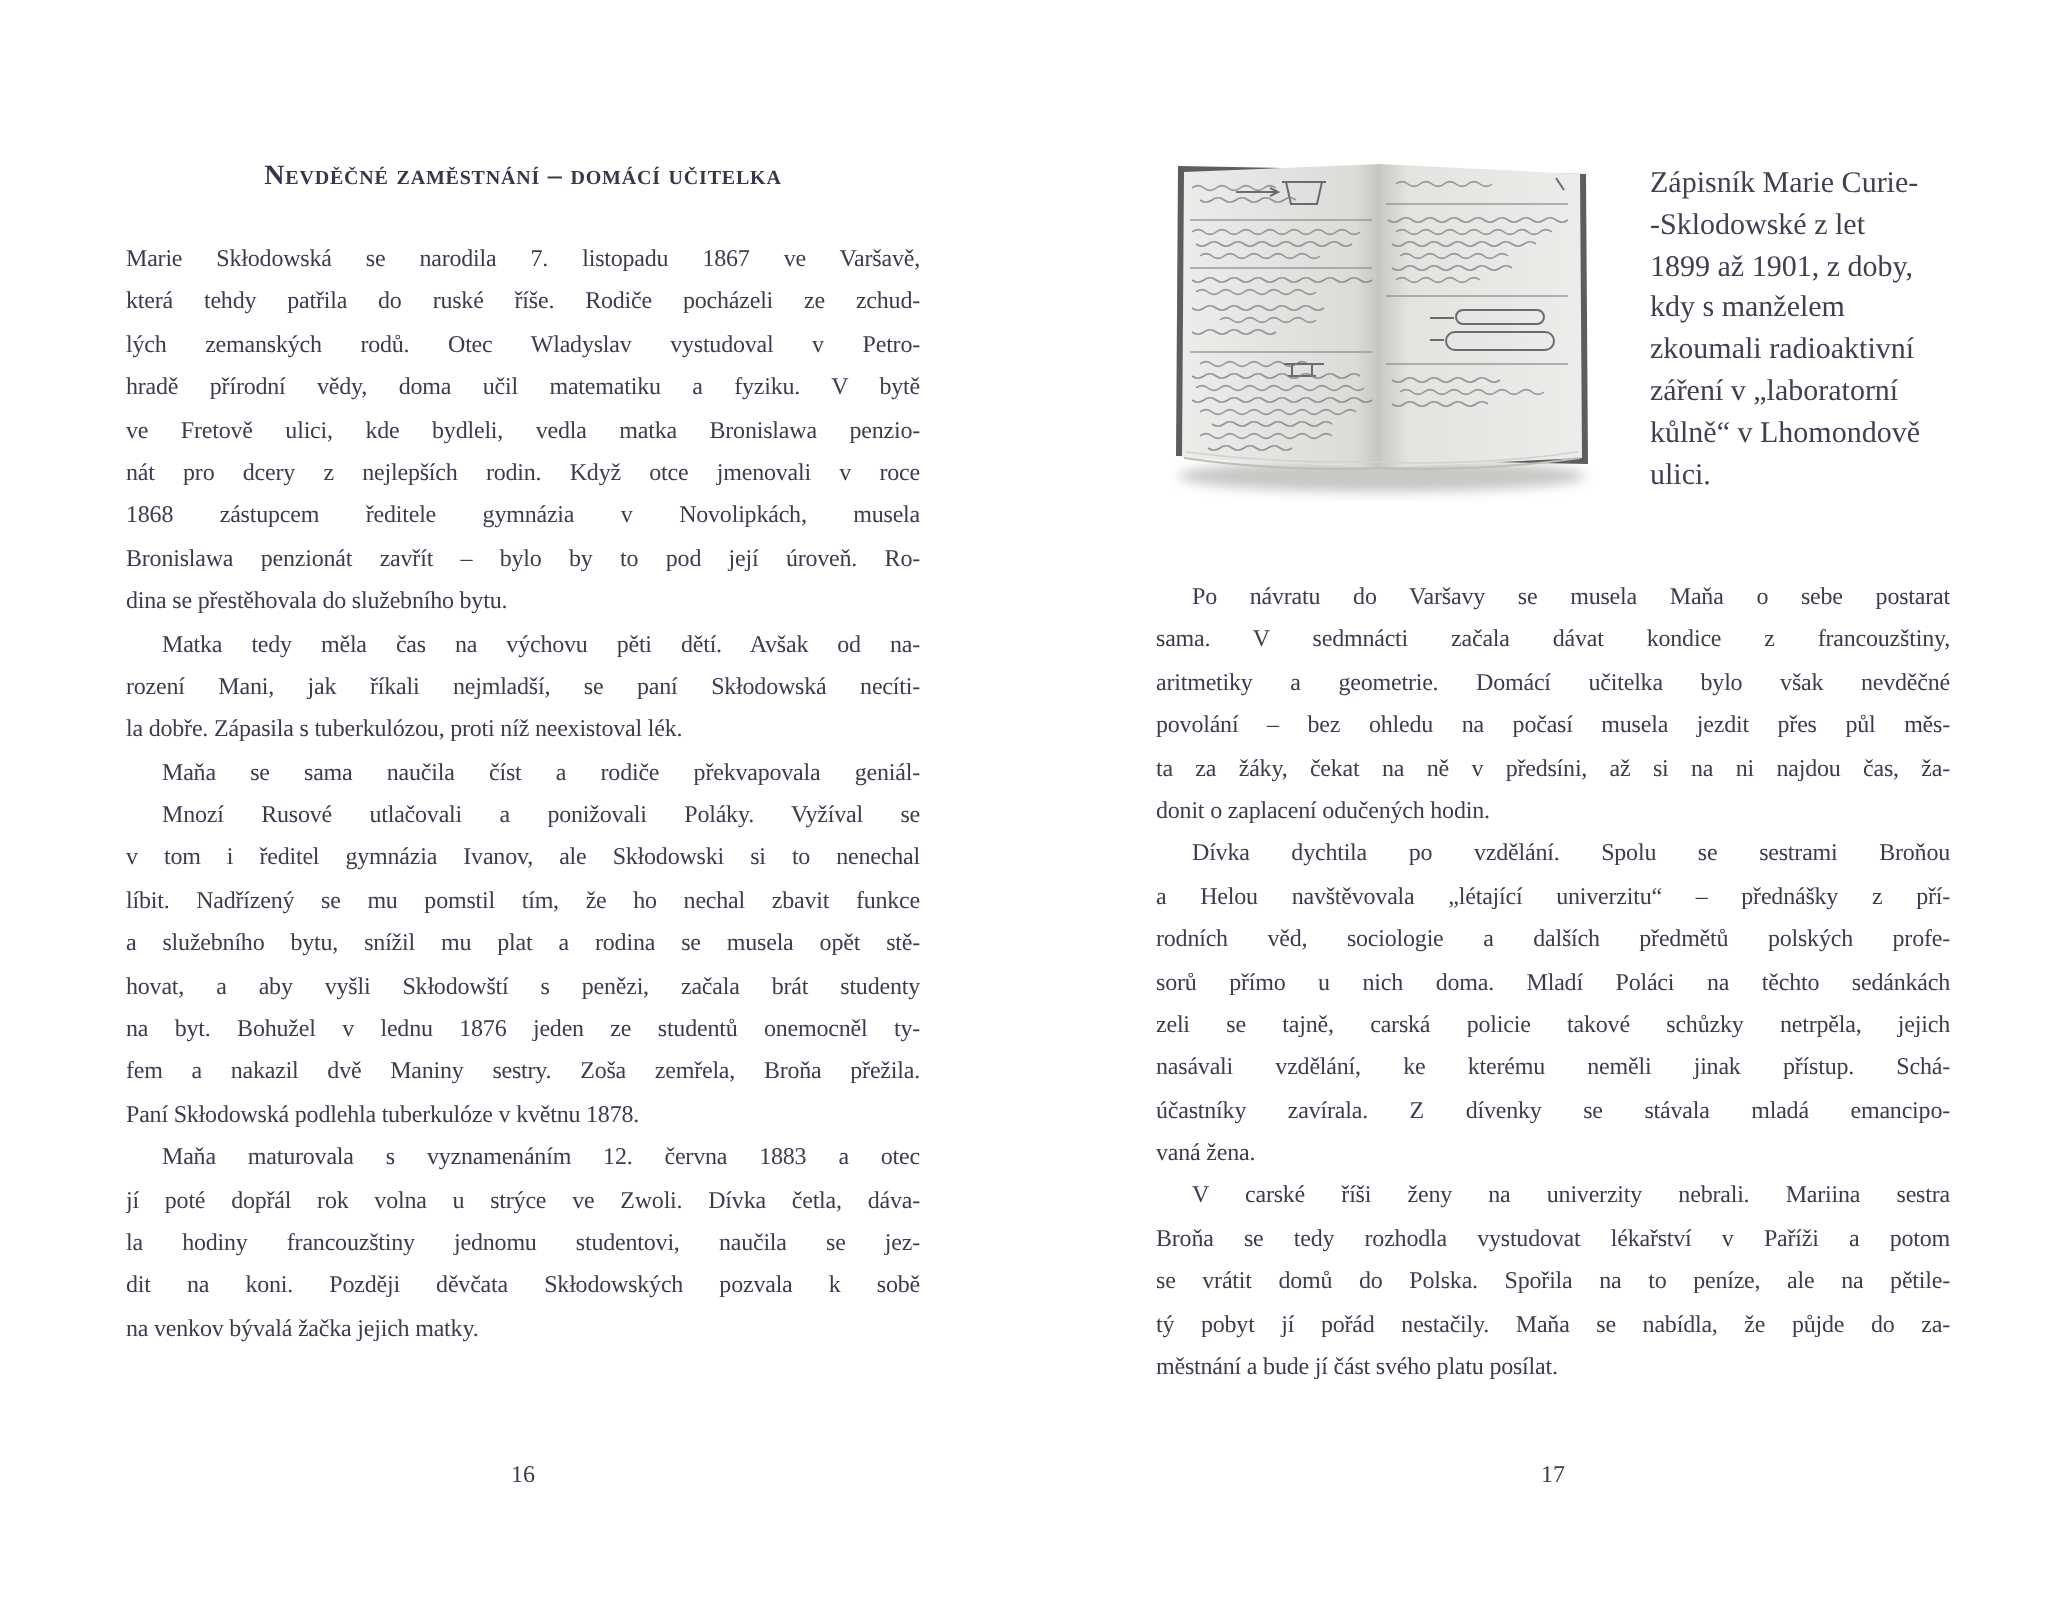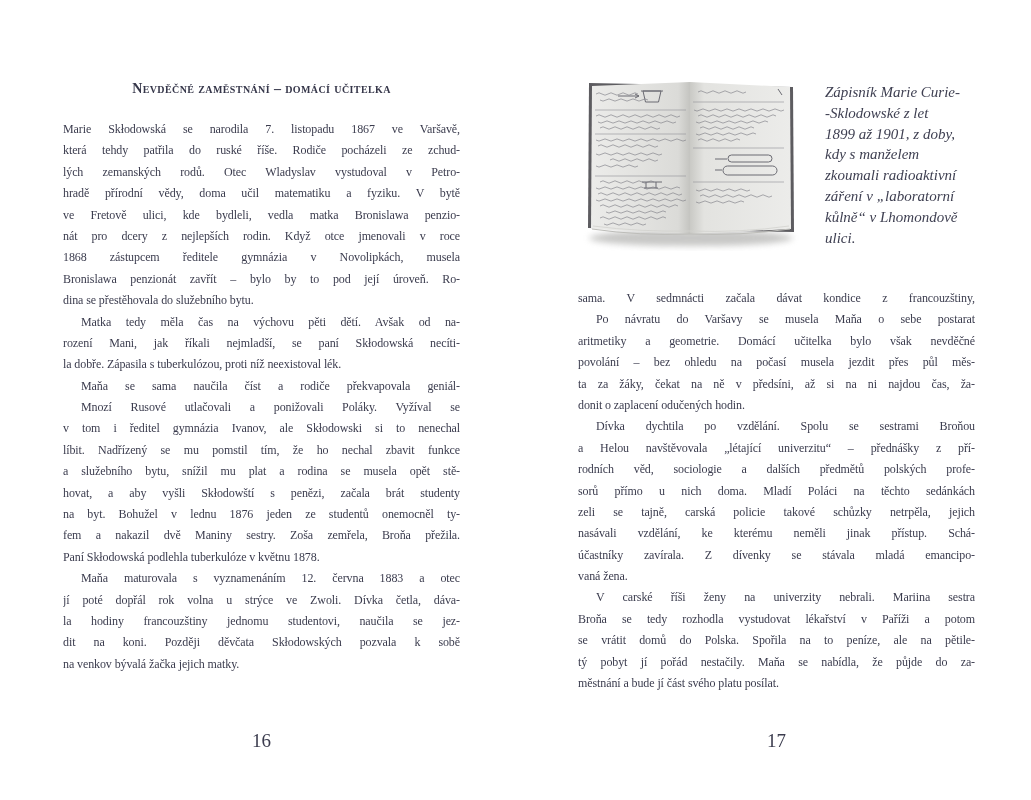--- a/index.html
+++ b/index.html
@@ -21,25 +21,25 @@
   .para { margin:0; }
   .line { display:block; height:21.4px; line-height:21.4px; text-align:justify; overflow:hidden; }
   .line::after { content:""; display:inline-block; width:100%; height:0; vertical-align:top; }
   .line.last { text-align:left; }
   .line.last::after { width:0; }
   .line.indent { padding-left:18px; }
 
   .figure-row { position:relative; height:228px; }
   .notebook { position:absolute; left:2px; top:10px; width:222px; height:186px; }
   .caption { position:absolute; left:247px; top:22px; width:152px;
-             font-style:italic; font-size:15px; line-height:20.8px; color:#3f4052; }
+             font-size:15px; line-height:20.8px; color:#3f4052; }
   .cap-line { display:block; }
 
   .pagenum { position:absolute; top:730px; width:397px; text-align:center;
-             font-size:19px; color:#3b3c4e; }
+             font-size:12px; color:#3b3c4e; }
   .pagenum.pn-left  { left:63px; }
   .pagenum.pn-right { left:578px; }
 </style>
 </head>
 <body>
 
 <div class="spread">
 
   <section class="page page-left">
     <h1 class="heading">Nevděčné zaměstnání – domácí učitelka</h1>
@@ -166,22 +166,22 @@
           <span class="cap-line">1899 až 1901, z doby,</span>
           <span class="cap-line">kdy s manželem</span>
           <span class="cap-line">zkoumali radioaktivní</span>
           <span class="cap-line">záření v „laboratorní</span>
           <span class="cap-line">kůlně“ v Lhomondově</span>
           <span class="cap-line">ulici.</span>
         </div>
     </div>
     <div class="body" id="right-body">
         <div class="para">
+          <span class="line indent">Po návratu do Varšavy se musela Maňa o sebe postarat</span>
           <span class="line">sama. V sedmnácti začala dávat kondice z francouzštiny,</span>
-          <span class="line indent">Po návratu do Varšavy se musela Maňa o sebe postarat</span>
           <span class="line">aritmetiky a geometrie. Domácí učitelka bylo však nevděčné</span>
           <span class="line">povolání – bez ohledu na počasí musela jezdit přes půl měs-</span>
           <span class="line">ta za žáky, čekat na ně v předsíni, až si na ni najdou čas, ža-</span>
           <span class="line last">donit o zaplacení odučených hodin.</span>
         </div>
         <div class="para">
           <span class="line indent">Dívka dychtila po vzdělání. Spolu se sestrami Broňou</span>
           <span class="line">a Helou navštěvovala „létající univerzitu“ – přednášky z pří-</span>
           <span class="line">rodních věd, sociologie a dalších předmětů polských profe-</span>
           <span class="line">sorů přímo u nich doma. Mladí Poláci na těchto sedánkách</span>

